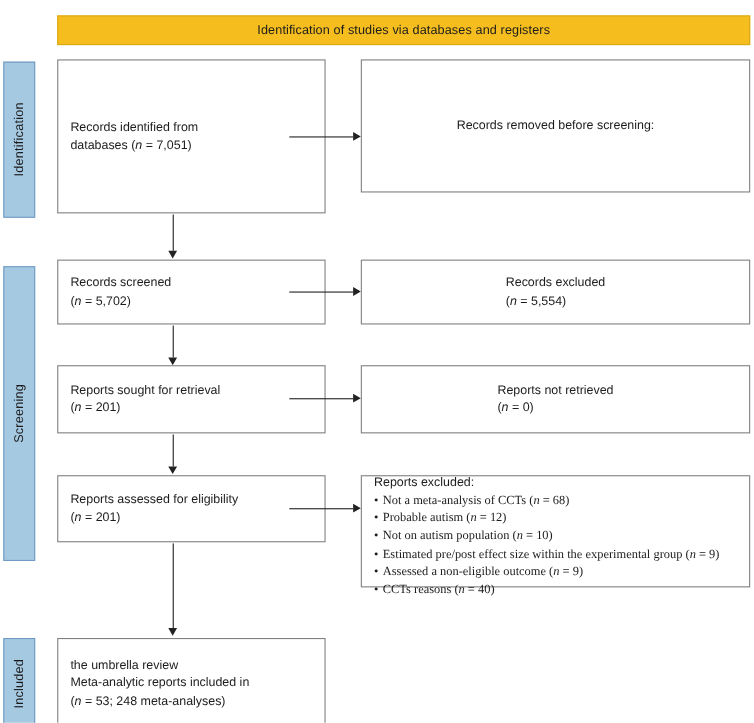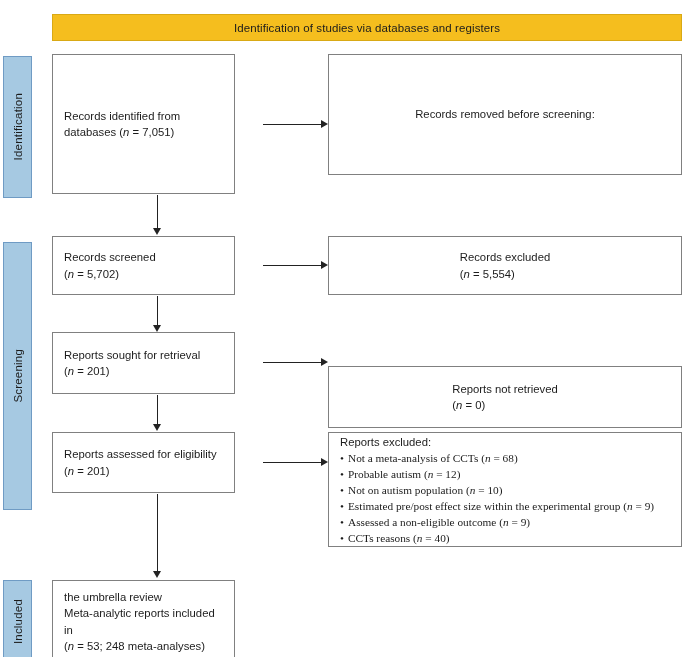--- a/index.html
+++ b/index.html
@@ -75,31 +75,31 @@
     display: flex;
     align-items: center;
     font-size: 11.3px;
     line-height: 1.42;
     color: #1c1c1c;
   }
   .box .txt { padding: 0 11px; width: 100%; }
   .box.center { justify-content: center; }
   .box.center .txt { width: auto; text-align: left; }
 
-  .box-left  { left: 52px;  width: 183px; }
+  .box-left  { left: 52px;  width: 244px; }
   .box-right { left: 328px; width: 354px; }
 
   .b-identified { top: 42px;  height: 140px; }
   .b-removed    { top: 42px;  height: 121px; }
   .b-screened   { top: 224px; height: 59px; }
   .b-recexcl    { top: 224px; height: 59px; }
   .b-sought     { top: 320px; height: 62px; }
-  .b-notretr    { top: 320px; height: 62px; margin-top: 34px; }
+  .b-notretr    { top: 320px; height: 62px; }
   .b-assessed   { top: 420px; height: 61px; }
-  .b-repexcl    { top: 420px; height: 115px; align-items: flex-end; }
+  .b-repexcl    { top: 420px; height: 102px; align-items: center; }
   .b-repexcl .txt { padding-top: 9px; }
   .b-included   { top: 568px; height: 83px; }
 
   .bullets { margin: 0; padding: 0; list-style: none; font-family: Liberation Serif, serif; }
   .bullets li { white-space: nowrap; }
   .bullets li.wrap { white-space: normal; }
   .bullets li::before { content: "\2022"; margin-right: 4px; }
 
   i { font-style: italic; }
 

